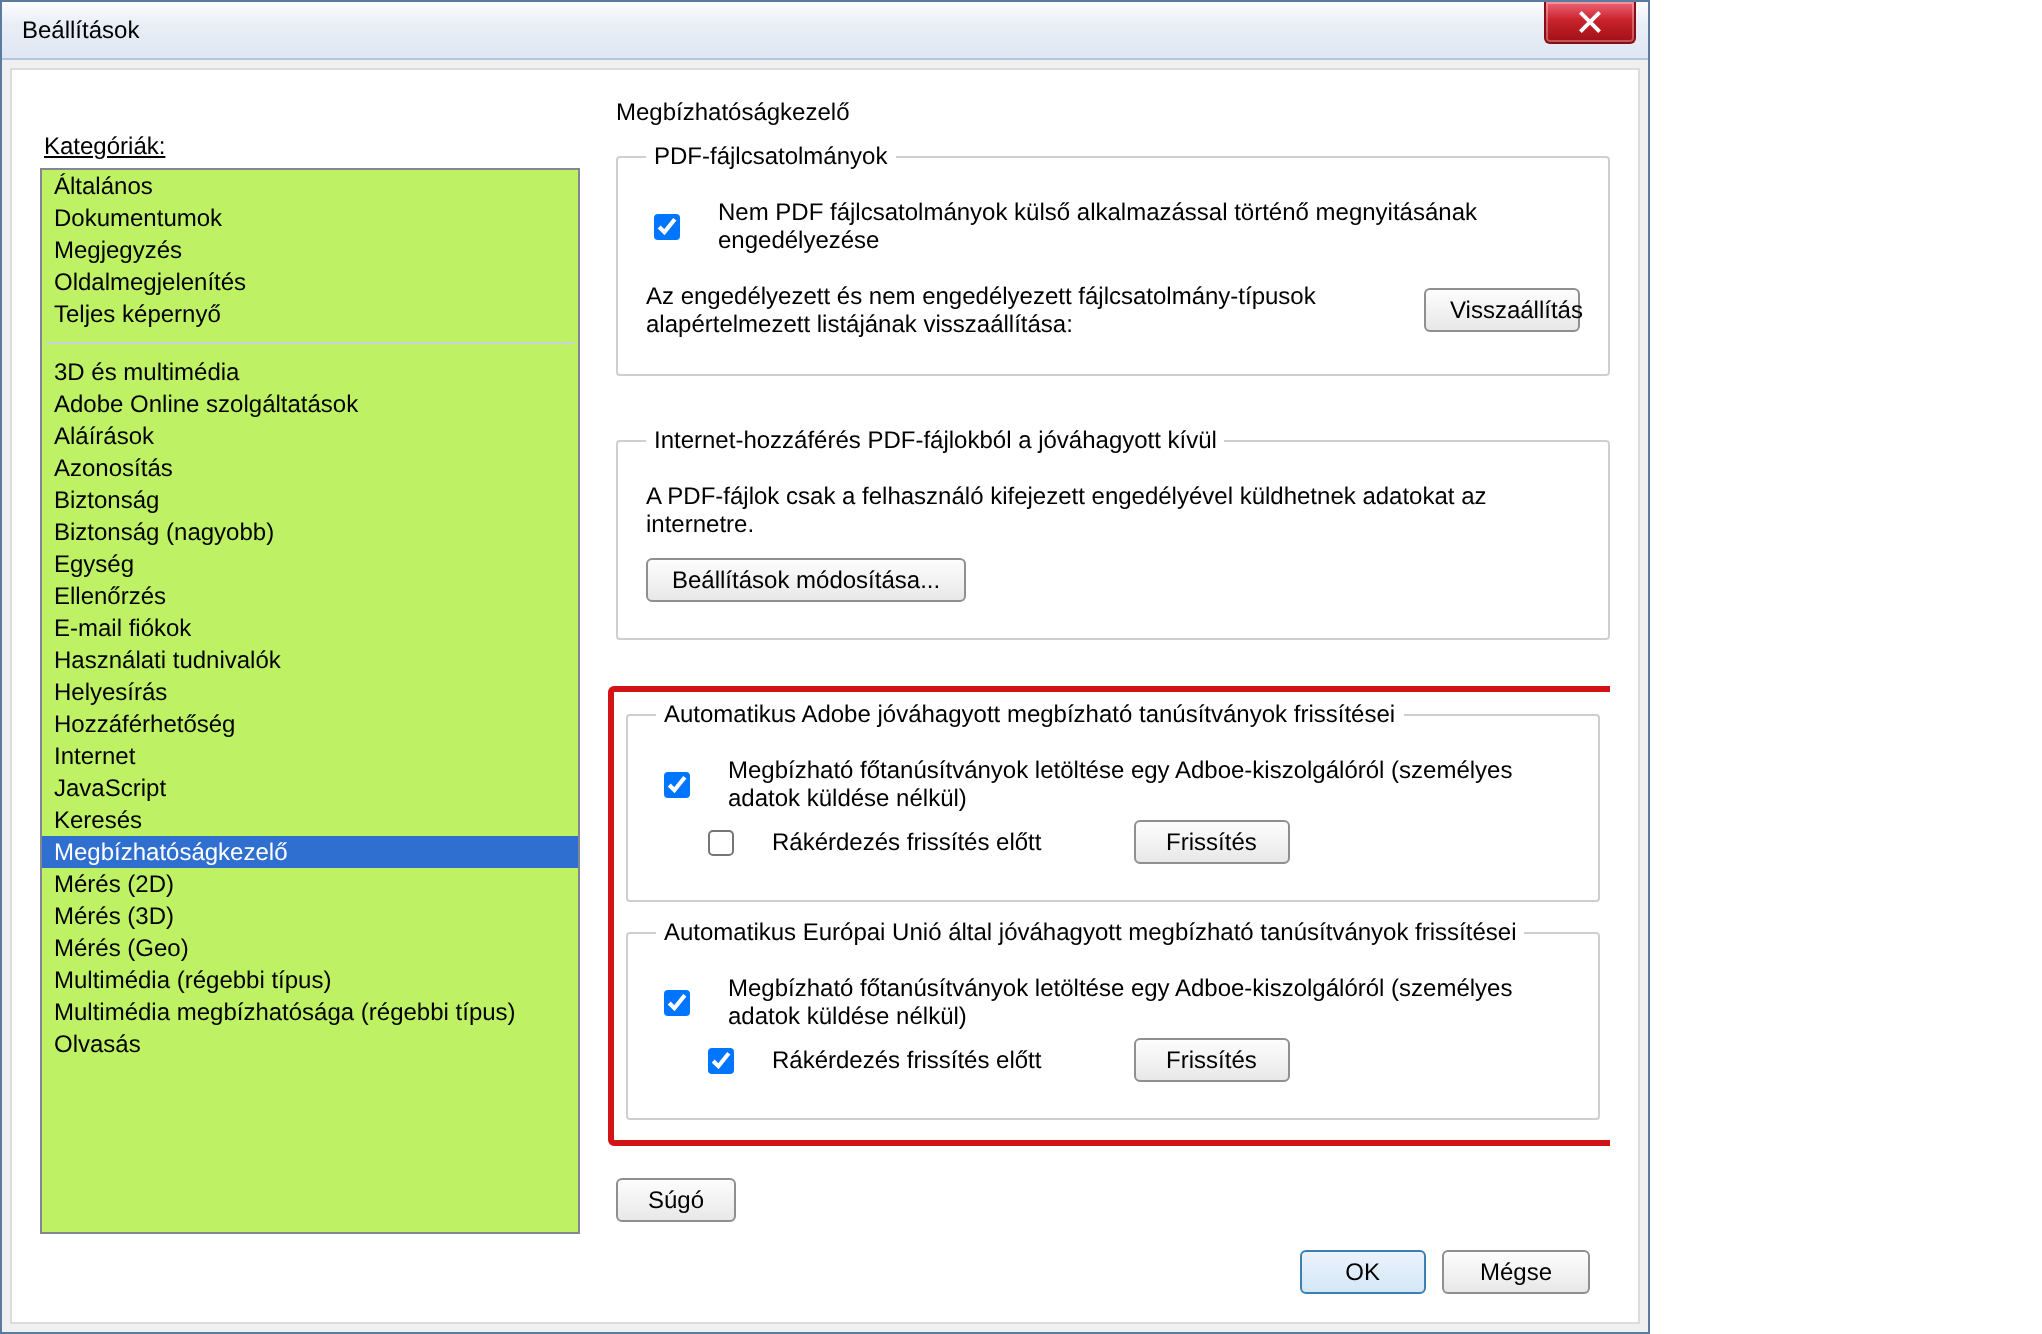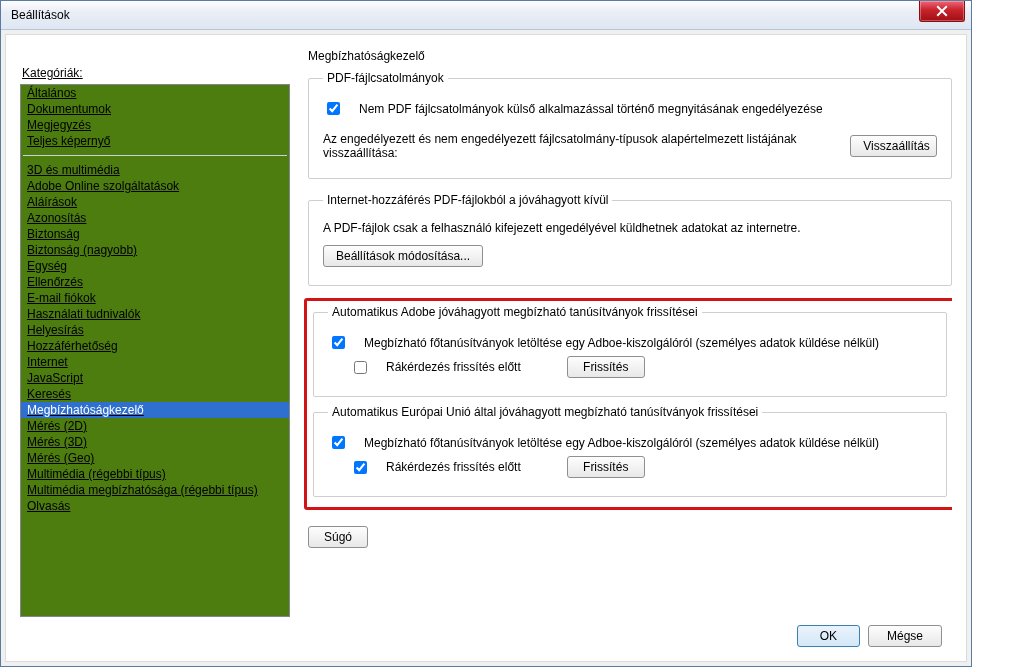--- a/index.html
+++ b/index.html
@@ -1,31 +1,31 @@
 <!DOCTYPE html>
 <html><head>
 <meta charset="utf-8">
 <style>
   html,body{margin:0;padding:0;font-family:"Segoe UI",Tahoma,sans-serif;font-size:12px;background:#fff;color:#000;}
-  .window{width:972px;height:667px;border:1px solid #5a7aa0;background:#f0f0f0;position:relative;box-sizing:border-box;display:flex;flex-direction:column;}
+  .window{width:825px;height:667px;border:1px solid #5a7aa0;background:#f0f0f0;position:relative;box-sizing:border-box;display:flex;flex-direction:column;}
   .titlebar{height:28px;background:linear-gradient(#fdfdfe,#e9eef6 40%,#dfe7f2);border-bottom:1px solid #b7c5d8;display:flex;align-items:center;position:relative;}
   .titlebar .title{padding-left:10px;font-size:12px;color:#000;}
   .close-btn{position:absolute;right:6px;top:0;width:44px;height:20px;background:linear-gradient(#e67,#c8232c 45%,#a10f15);border:1px solid #8a0d13;border-top:none;border-radius:0 0 3px 3px;display:flex;align-items:center;justify-content:center;color:#fff;font-size:12px;font-weight:bold;box-shadow:inset 0 0 0 1px rgba(255,255,255,.3);}
   .close-btn svg{width:12px;height:12px;}
   .body{flex:1;display:flex;flex-direction:column;padding:14px 14px 10px 14px;box-sizing:border-box;background:#fff;margin:4px;border:1px solid #dcdcdc;}
   .main{flex:1;display:flex;gap:18px;overflow:hidden;}
   .left{width:270px;display:flex;flex-direction:column;}
   .left-label{margin:17px 0 4px 2px;text-decoration:underline;}
-  .listbox{flex:1;border:1px solid #828790;background:#4d7c0f;overflow-y:scroll;position:relative;text-decoration:underline;}
+  .listbox{flex:1;border:1px solid #828790;background:#bef264;overflow-y:scroll;position:relative;}
   .listbox .item{padding:1px 6px;white-space:nowrap;cursor:default;}
   .listbox .item.selected{background:#2f6fd0;color:#fff;}
   .listbox .sep{height:1px;background:#c8d2df;margin:6px 2px;}
   .right{flex:1;display:flex;flex-direction:column;}
   .panel-title{margin:0 0 8px 0;}
-  fieldset{border:1px solid #cfcfcf;border-radius:2px;margin:0 0 14px 0;padding:10px 14px 14px 14px;color:#000;}
+  fieldset{border:1px solid #cfcfcf;border-radius:2px;margin:0 0 25px 0;padding:10px 14px 14px 14px;color:#000;}
   legend{padding:0 4px;color:#000;}
   .row{display:flex;align-items:center;gap:16px;margin:4px 0;}
   .cb{width:13px;height:13px;}
   button.btn{background:linear-gradient(#fdfdfd,#e8e8e8);border:1px solid #8e8f8f;border-radius:3px;padding:3px 12px;font:inherit;min-width:78px;}
   .reset-row{display:flex;align-items:center;gap:12px;}
   .reset-row .spacer{flex:1;}
   .highlight-group{border:3px solid #d31417;border-radius:3px;padding:4px 6px 8px 6px;margin:-2px -4px 12px -4px;}
   .highlight-group fieldset{margin-bottom:8px;}
   .footer{display:flex;justify-content:flex-end;gap:8px;padding:8px 10px 4px 0;}
   button.ok{background:linear-gradient(#eaf3fb,#d4e7f7);border:1px solid #3c7fb1;border-radius:3px;padding:3px 22px;font:inherit;}
@@ -49,20 +49,21 @@
   </div>
 
   <div class="body">
     <div class="main">
       <div class="left">
         <div class="left-label">Kategóriák:</div>
         <div class="listbox" id="cat-list">
             <div class="item">Általános</div>
             <div class="item">Dokumentumok</div>
             <div class="item">Megjegyzés</div>
+            <div class="item">Oldalmegjelenítés</div>
             <div class="item">Teljes képernyő</div>
             <div class="sep"></div>
             <div class="item">3D és multimédia</div>
             <div class="item">Adobe Online szolgáltatások</div>
             <div class="item">Aláírások</div>
             <div class="item">Azonosítás</div>
             <div class="item">Biztonság</div>
             <div class="item">Biztonság (nagyobb)</div>
             <div class="item">Egység</div>
             <div class="item">Ellenőrzés</div>

